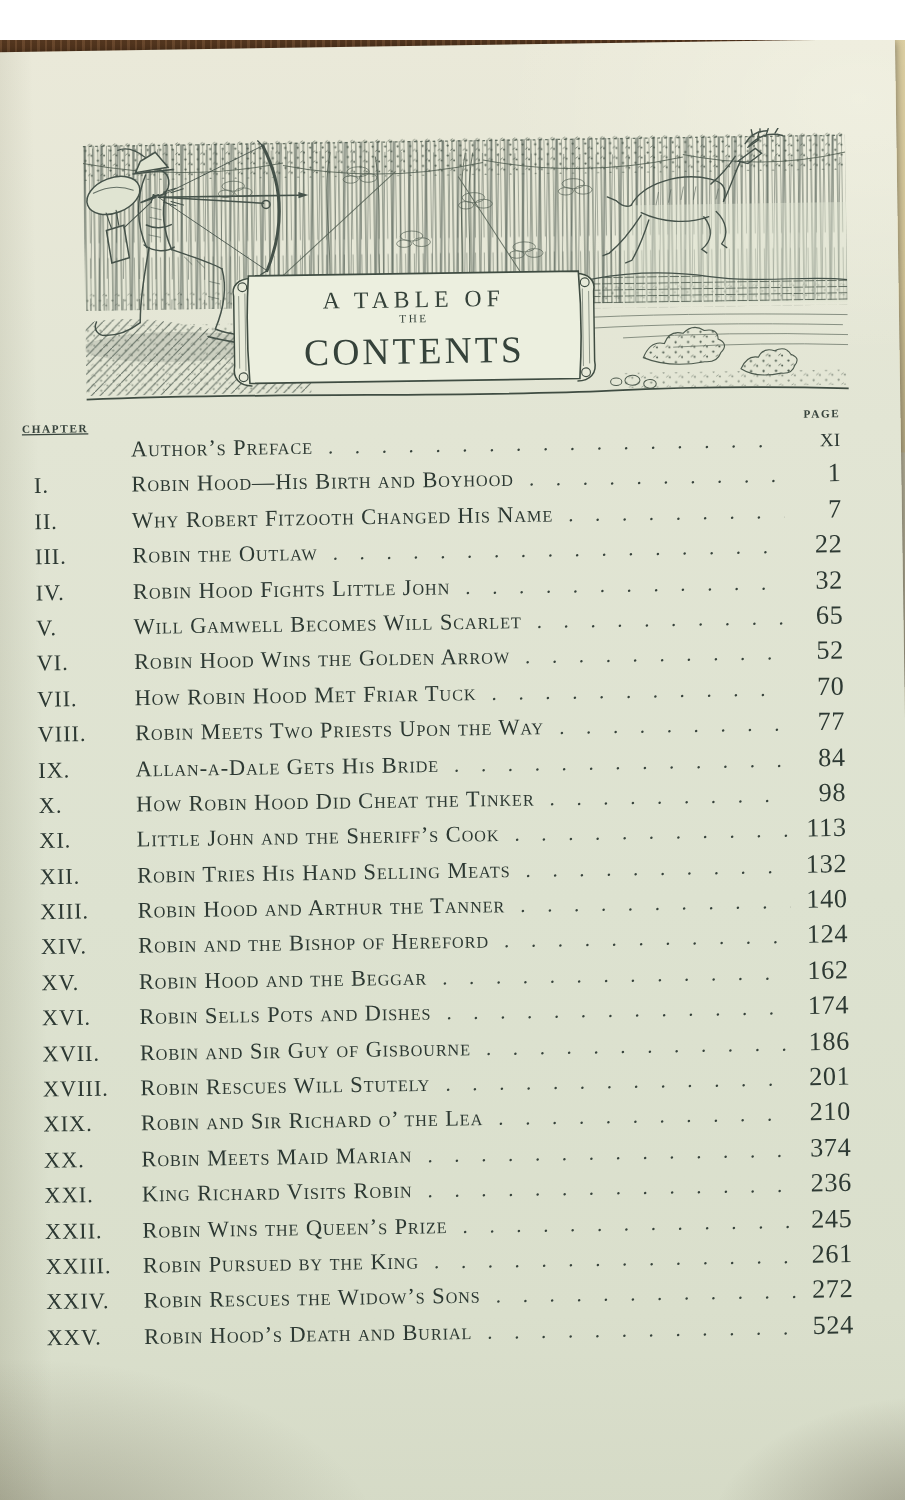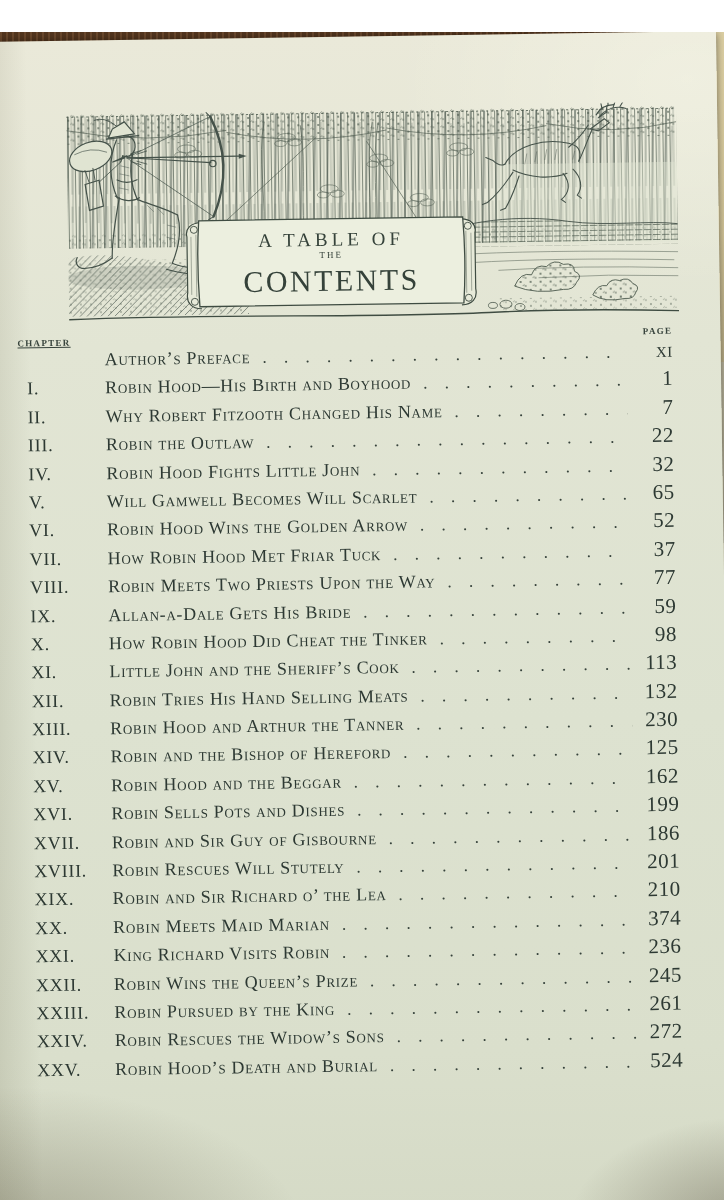--- a/index.html
+++ b/index.html
@@ -299,33 +299,33 @@
             <div class="row">
               <span class="num">VI.</span>
               <span class="ttl">Robin Hood Wins the Golden Arrow</span>
               <span class="lead">. . . . . . . . . . . . . . . . . . . . . . . . . . . . . . . . . . . . . . . .</span>
               <span class="pg">52</span>
             </div>
             <div class="row">
               <span class="num">VII.</span>
               <span class="ttl">How Robin Hood Met Friar Tuck</span>
               <span class="lead">. . . . . . . . . . . . . . . . . . . . . . . . . . . . . . . . . . . . . . . .</span>
-              <span class="pg">37</span>
+              <span class="pg">70</span>
             </div>
             <div class="row">
               <span class="num">VIII.</span>
               <span class="ttl">Robin Meets Two Priests Upon the Way</span>
               <span class="lead">. . . . . . . . . . . . . . . . . . . . . . . . . . . . . . . . . . . . . . . .</span>
               <span class="pg">77</span>
             </div>
             <div class="row">
               <span class="num">IX.</span>
               <span class="ttl">Allan-a-Dale Gets His Bride</span>
               <span class="lead">. . . . . . . . . . . . . . . . . . . . . . . . . . . . . . . . . . . . . . . .</span>
-              <span class="pg">59</span>
+              <span class="pg">84</span>
             </div>
             <div class="row">
               <span class="num">X.</span>
               <span class="ttl">How Robin Hood Did Cheat the Tinker</span>
               <span class="lead">. . . . . . . . . . . . . . . . . . . . . . . . . . . . . . . . . . . . . . . .</span>
               <span class="pg">98</span>
             </div>
             <div class="row">
               <span class="num">XI.</span>
               <span class="ttl">Little John and the Sheriff’s Cook</span>
@@ -335,39 +335,39 @@
             <div class="row">
               <span class="num">XII.</span>
               <span class="ttl">Robin Tries His Hand Selling Meats</span>
               <span class="lead">. . . . . . . . . . . . . . . . . . . . . . . . . . . . . . . . . . . . . . . .</span>
               <span class="pg">132</span>
             </div>
             <div class="row">
               <span class="num">XIII.</span>
               <span class="ttl">Robin Hood and Arthur the Tanner</span>
               <span class="lead">. . . . . . . . . . . . . . . . . . . . . . . . . . . . . . . . . . . . . . . .</span>
-              <span class="pg">230</span>
+              <span class="pg">140</span>
             </div>
             <div class="row">
               <span class="num">XIV.</span>
               <span class="ttl">Robin and the Bishop of Hereford</span>
               <span class="lead">. . . . . . . . . . . . . . . . . . . . . . . . . . . . . . . . . . . . . . . .</span>
-              <span class="pg">125</span>
+              <span class="pg">124</span>
             </div>
             <div class="row">
               <span class="num">XV.</span>
               <span class="ttl">Robin Hood and the Beggar</span>
               <span class="lead">. . . . . . . . . . . . . . . . . . . . . . . . . . . . . . . . . . . . . . . .</span>
               <span class="pg">162</span>
             </div>
             <div class="row">
               <span class="num">XVI.</span>
               <span class="ttl">Robin Sells Pots and Dishes</span>
               <span class="lead">. . . . . . . . . . . . . . . . . . . . . . . . . . . . . . . . . . . . . . . .</span>
-              <span class="pg">199</span>
+              <span class="pg">174</span>
             </div>
             <div class="row">
               <span class="num">XVII.</span>
               <span class="ttl">Robin and Sir Guy of Gisbourne</span>
               <span class="lead">. . . . . . . . . . . . . . . . . . . . . . . . . . . . . . . . . . . . . . . .</span>
               <span class="pg">186</span>
             </div>
             <div class="row">
               <span class="num">XVIII.</span>
               <span class="ttl">Robin Rescues Will Stutely</span>

